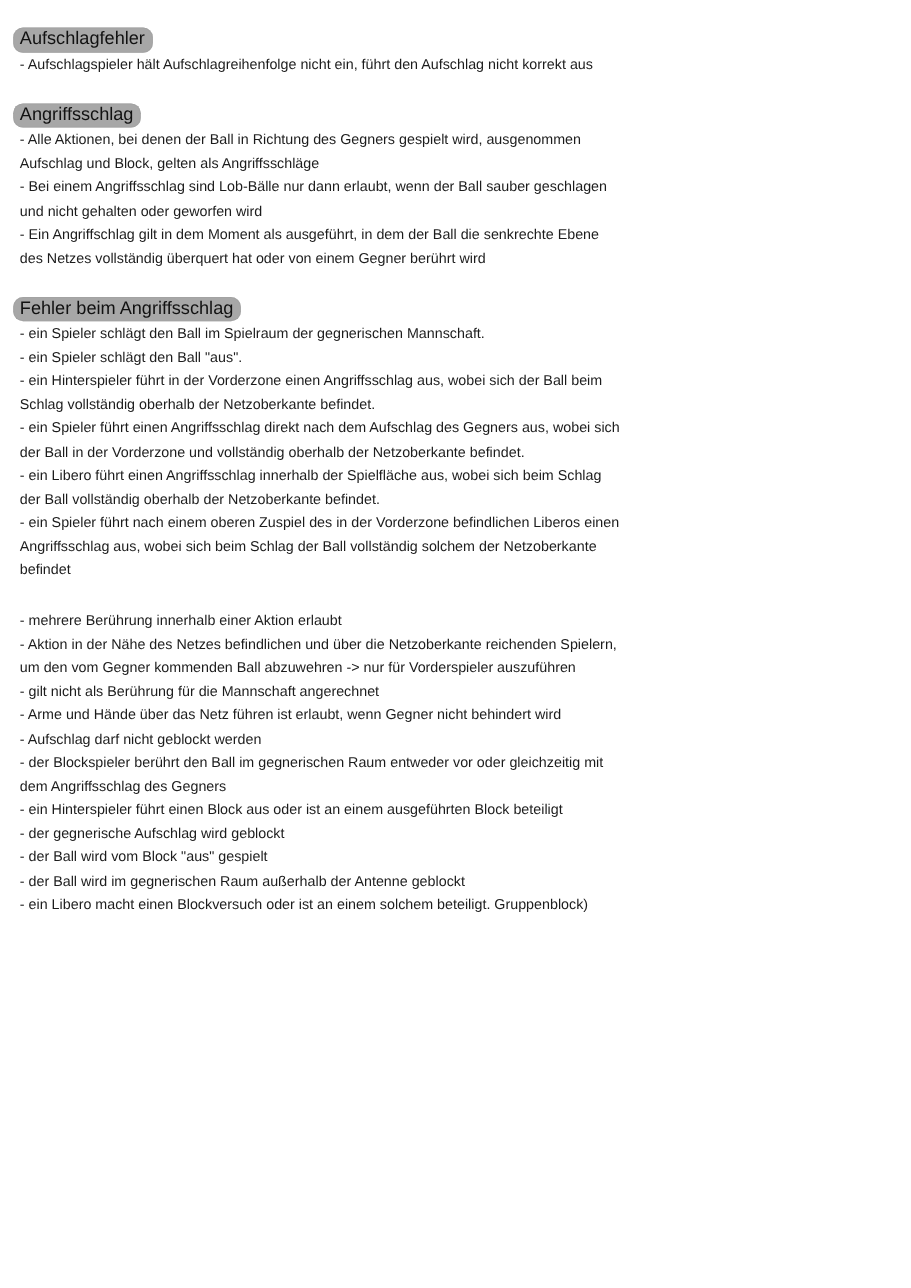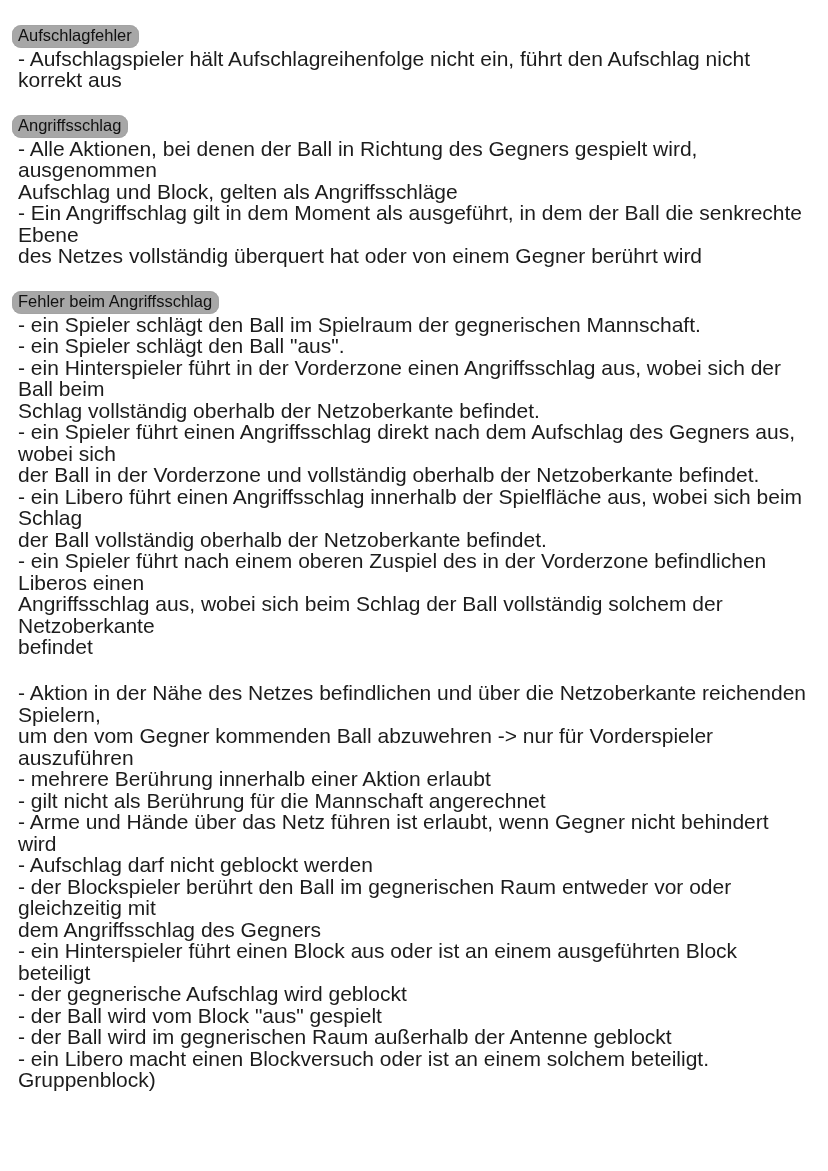--- a/index.html
+++ b/index.html
@@ -35,59 +35,61 @@
     display: inline-block;
     background: #a7a7a7;
     color: #111111;
     border-radius: 9px;
     padding: 0 7px 1px 6px;
     margin-left: -6px;
     box-shadow: inset 0 0 1px #878787;
   }
   .rule-item {
     margin: 0;
-    font-size: 21px;
+    font-size: 13px;
     line-height: 21.5px;
     white-space: pre-wrap;
   }
 </style>
 </head>
 <body>
 
 <main class="page">
   <div id="document-body">
       <section class="rule-section">
         <h2 class="heading-line"><span class="pill">Aufschlagfehler</span></h2>
         <p class="rule-item">- Aufschlagspieler hält Aufschlagreihenfolge nicht ein, führt den Aufschlag nicht korrekt aus</p>
       </section>
       <section class="rule-section">
         <h2 class="heading-line"><span class="pill">Angriffsschlag</span></h2>
         <p class="rule-item">- Alle Aktionen, bei denen der Ball in Richtung des Gegners gespielt wird, ausgenommen
 Aufschlag und Block, gelten als Angriffsschläge</p>
+        <p class="rule-item">- Bei einem Angriffsschlag sind Lob-Bälle nur dann erlaubt, wenn der Ball sauber geschlagen
+und nicht gehalten oder geworfen wird</p>
         <p class="rule-item">- Ein Angriffschlag gilt in dem Moment als ausgeführt, in dem der Ball die senkrechte Ebene
 des Netzes vollständig überquert hat oder von einem Gegner berührt wird</p>
       </section>
       <section class="rule-section">
         <h2 class="heading-line"><span class="pill">Fehler beim Angriffsschlag</span></h2>
         <p class="rule-item">- ein Spieler schlägt den Ball im Spielraum der gegnerischen Mannschaft.</p>
         <p class="rule-item">- ein Spieler schlägt den Ball "aus".</p>
         <p class="rule-item">- ein Hinterspieler führt in der Vorderzone einen Angriffsschlag aus, wobei sich der Ball beim
 Schlag vollständig oberhalb der Netzoberkante befindet.</p>
         <p class="rule-item">- ein Spieler führt einen Angriffsschlag direkt nach dem Aufschlag des Gegners aus, wobei sich
 der Ball in der Vorderzone und vollständig oberhalb der Netzoberkante befindet.</p>
         <p class="rule-item">- ein Libero führt einen Angriffsschlag innerhalb der Spielfläche aus, wobei sich beim Schlag
 der Ball vollständig oberhalb der Netzoberkante befindet.</p>
         <p class="rule-item">- ein Spieler führt nach einem oberen Zuspiel des in der Vorderzone befindlichen Liberos einen
 Angriffsschlag aus, wobei sich beim Schlag der Ball vollständig solchem der Netzoberkante
 befindet</p>
       </section>
       <section class="rule-section">
+        <p class="rule-item">- mehrere Berührung innerhalb einer Aktion erlaubt</p>
         <p class="rule-item">- Aktion in der Nähe des Netzes befindlichen und über die Netzoberkante reichenden Spielern,
 um den vom Gegner kommenden Ball abzuwehren -&gt; nur für Vorderspieler auszuführen</p>
-        <p class="rule-item">- mehrere Berührung innerhalb einer Aktion erlaubt</p>
         <p class="rule-item">- gilt nicht als Berührung für die Mannschaft angerechnet</p>
         <p class="rule-item">- Arme und Hände über das Netz führen ist erlaubt, wenn Gegner nicht behindert wird</p>
         <p class="rule-item">- Aufschlag darf nicht geblockt werden</p>
         <p class="rule-item">- der Blockspieler berührt den Ball im gegnerischen Raum entweder vor oder gleichzeitig mit
 dem Angriffsschlag des Gegners</p>
         <p class="rule-item">- ein Hinterspieler führt einen Block aus oder ist an einem ausgeführten Block beteiligt</p>
         <p class="rule-item">- der gegnerische Aufschlag wird geblockt</p>
         <p class="rule-item">- der Ball wird vom Block "aus" gespielt</p>
         <p class="rule-item">- der Ball wird im gegnerischen Raum außerhalb der Antenne geblockt</p>
         <p class="rule-item">- ein Libero macht einen Blockversuch oder ist an einem solchem beteiligt. Gruppenblock)</p>

